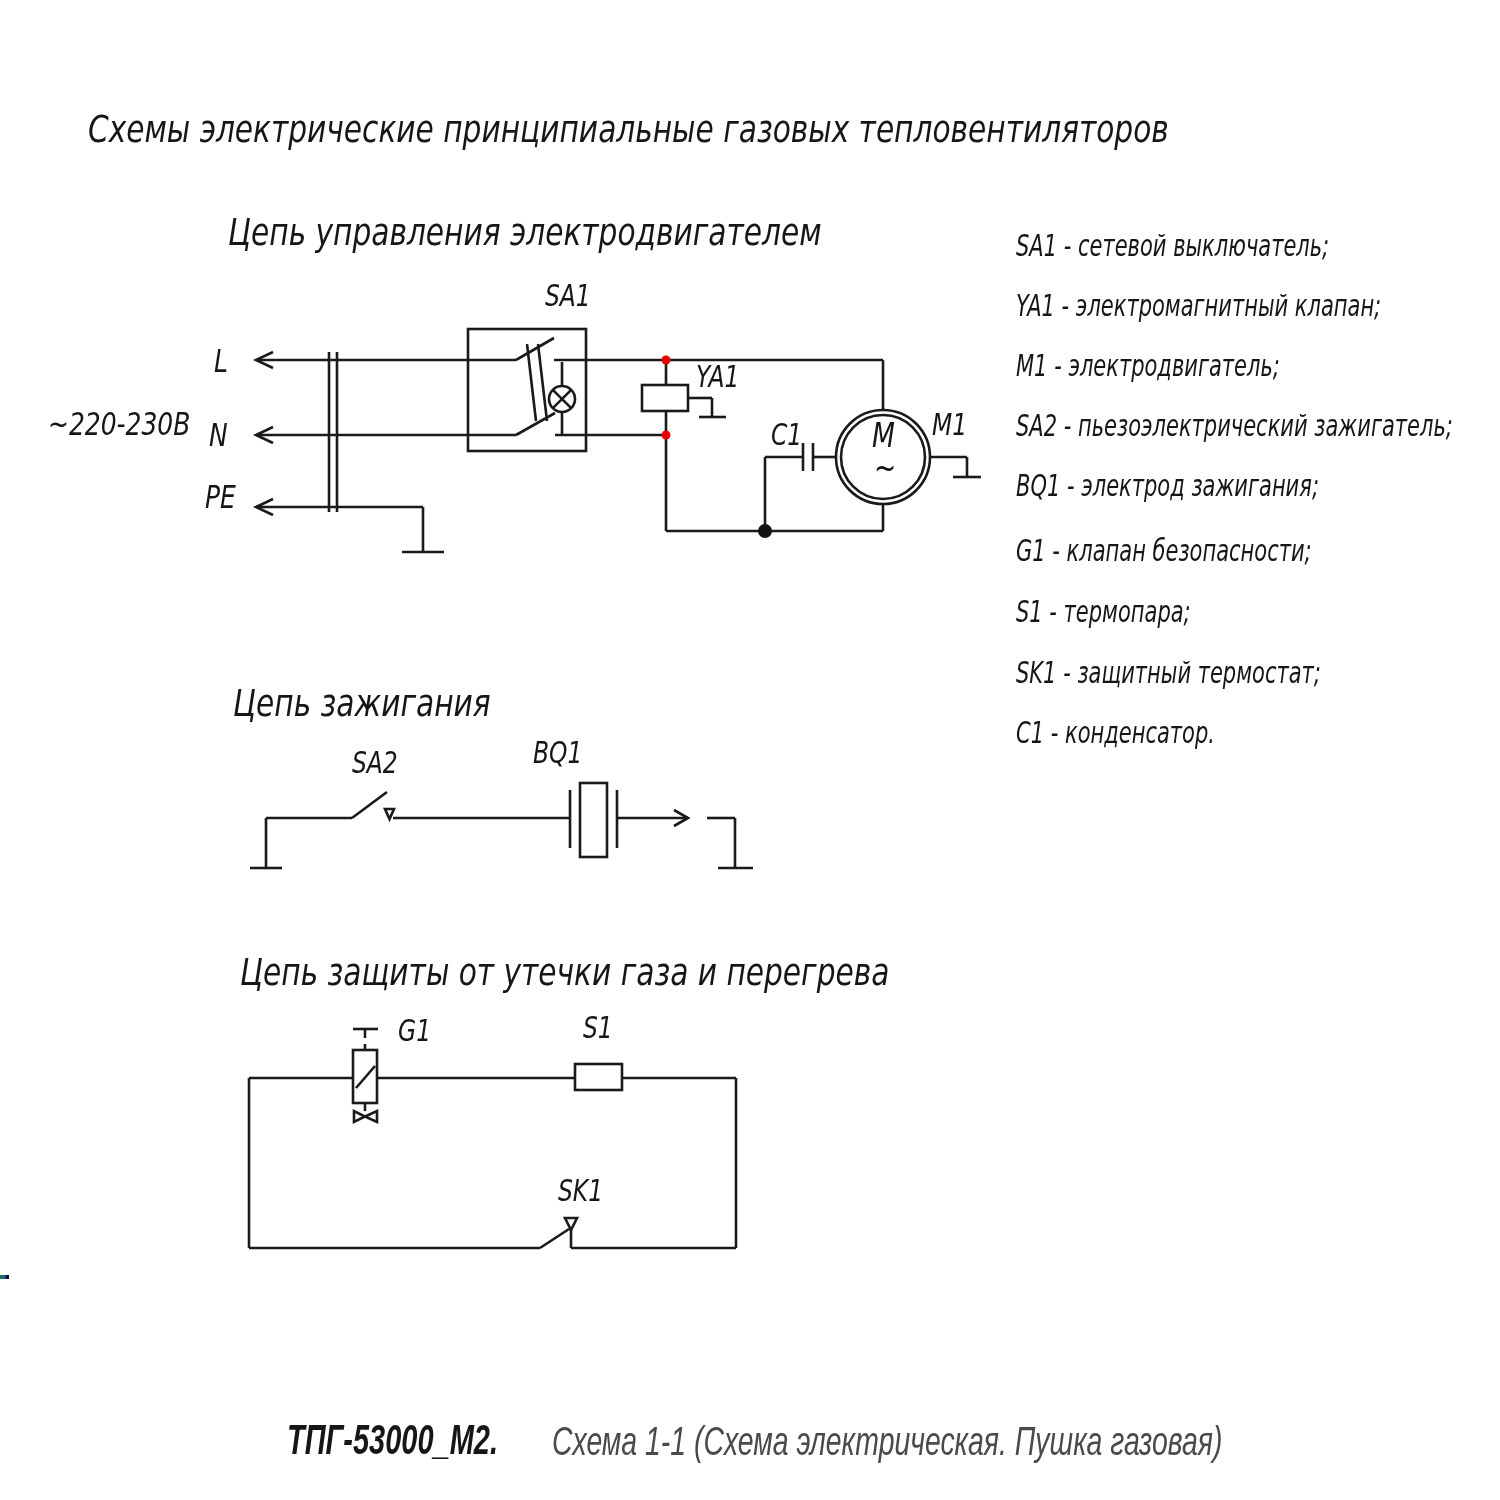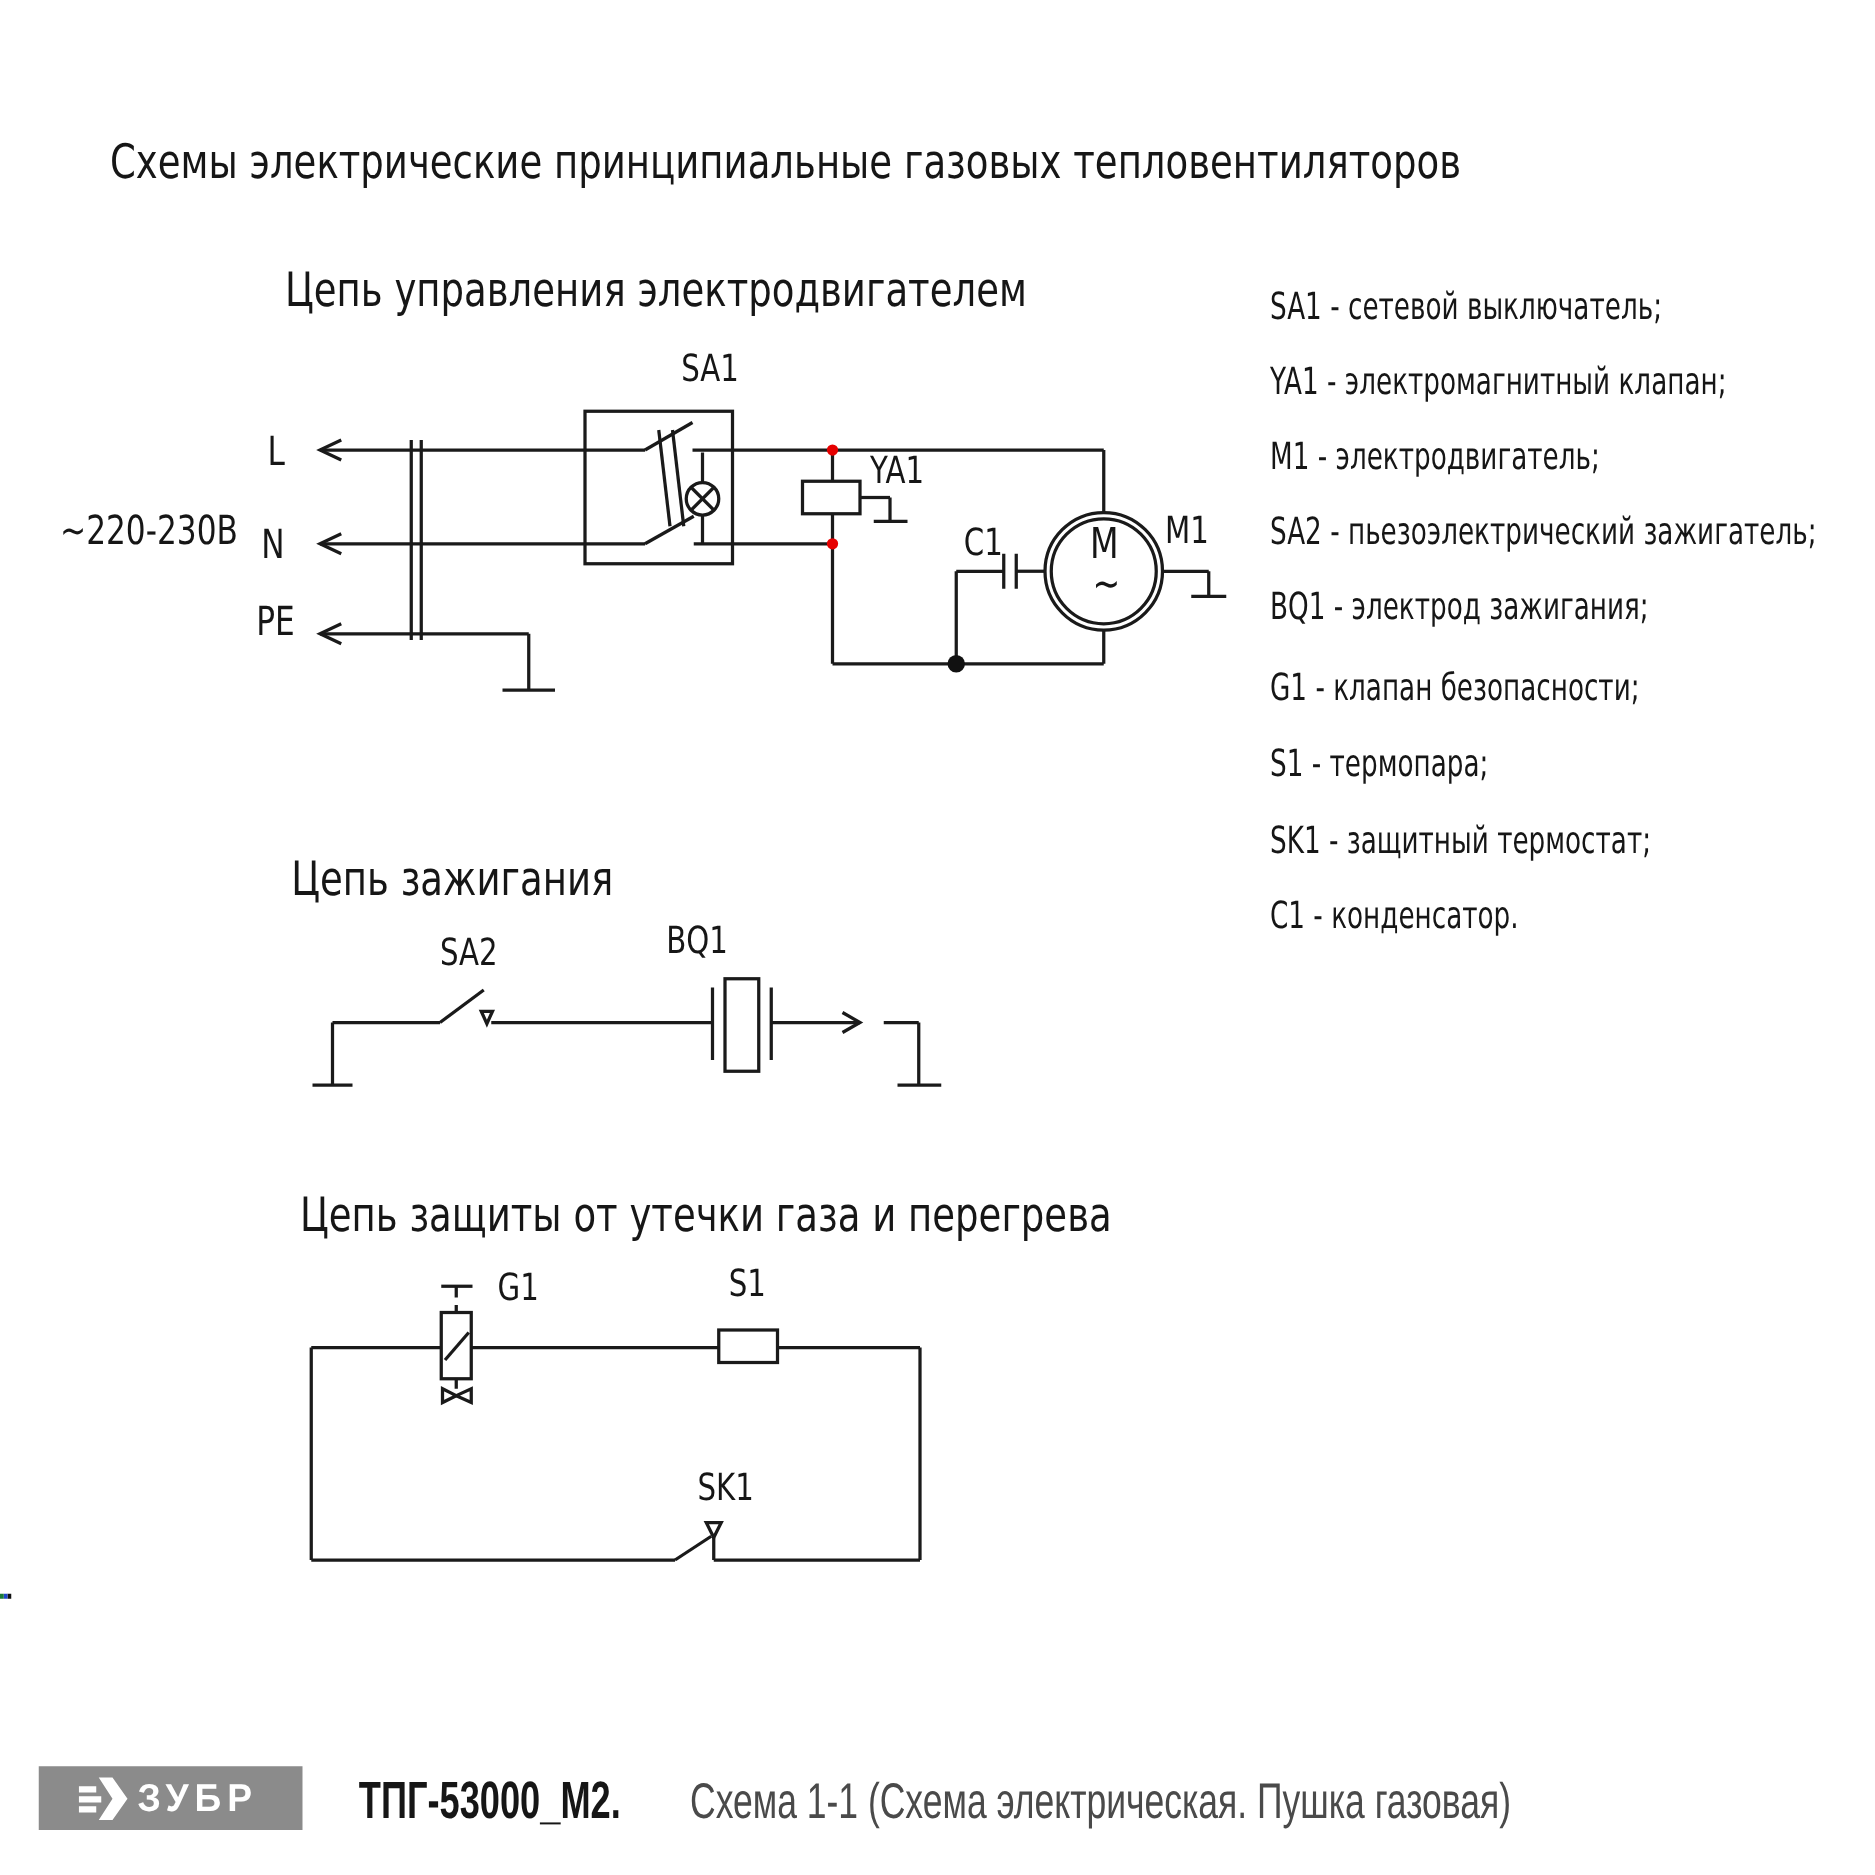--- a/index.html
+++ b/index.html
@@ -1,17 +1,17 @@
 <!DOCTYPE html>
 <html><head>
 <meta charset="utf-8">
 <style>
   html,body{margin:0;padding:0;background:#ffffff;}
   #page{position:relative;width:1500px;height:1500px;background:#fff;overflow:hidden;
-        font-family:"DejaVu Sans",sans-serif;color:#161616;}
+        font-family:"DejaVu Sans",sans-serif;color:#161616;font-style:italic;}
   #schematic-svg{position:absolute;left:0;top:0;z-index:1;}
   .lbl{position:absolute;white-space:nowrap;line-height:1;color:#161616;z-index:2;
        transform:scaleX(0.78);transform-origin:0 0;}
   .ttl{position:absolute;white-space:nowrap;line-height:1;color:#161616;z-index:2;
        font-size:38px;transform:scaleX(0.78);transform-origin:0 0;}
   .leg{position:absolute;white-space:nowrap;line-height:1;color:#161616;z-index:2;
        font-size:30px;transform:scaleX(0.70);transform-origin:0 0;left:1016px;}
   .footer-box{position:absolute;left:31px;top:1413px;width:211px;height:51px;background:#8b8b8b;
        display:flex;align-items:center;justify-content:center;gap:7px;z-index:2;}
   .brand-text{color:#fff;font-family:"Liberation Sans",sans-serif;font-weight:bold;
@@ -187,27 +187,16 @@
   <div class="leg" style="top:351px;">M1 - электродвигатель;</div>
   <div class="leg" style="top:411px;">SA2 - пьезоэлектрический зажигатель;</div>
   <div class="leg" style="top:471px;">BQ1 - электрод зажигания;</div>
   <div class="leg" style="top:536px;">G1 - клапан безопасности;</div>
   <div class="leg" style="top:597px;">S1 - термопара;</div>
   <div class="leg" style="top:658px;">SK1 - защитный термостат;</div>
   <div class="leg" style="top:718px;">C1 - конденсатор.</div>
 
   <div class="artifact"></div>
 
-  <div class="footer-box">
-    <svg width="40" height="40" viewBox="0 0 40 40">
-      <g fill="#ffffff">
-        <rect x="0" y="10" width="14" height="5"></rect>
-        <rect x="0" y="18" width="18" height="5"></rect>
-        <rect x="0" y="26" width="14" height="5"></rect>
-        <polygon points="16,3 27,3 39,20 27,37 16,37 27,20"></polygon>
-      </g>
-    </svg>
-    <span class="brand-text">ЗУБР</span>
-  </div>
   <div class="footer-model">ТПГ-53000_М2.</div>
   <div class="footer-caption">Схема 1-1 (Схема электрическая. Пушка газовая)</div>
 
 </div>
 
 </body></html>

